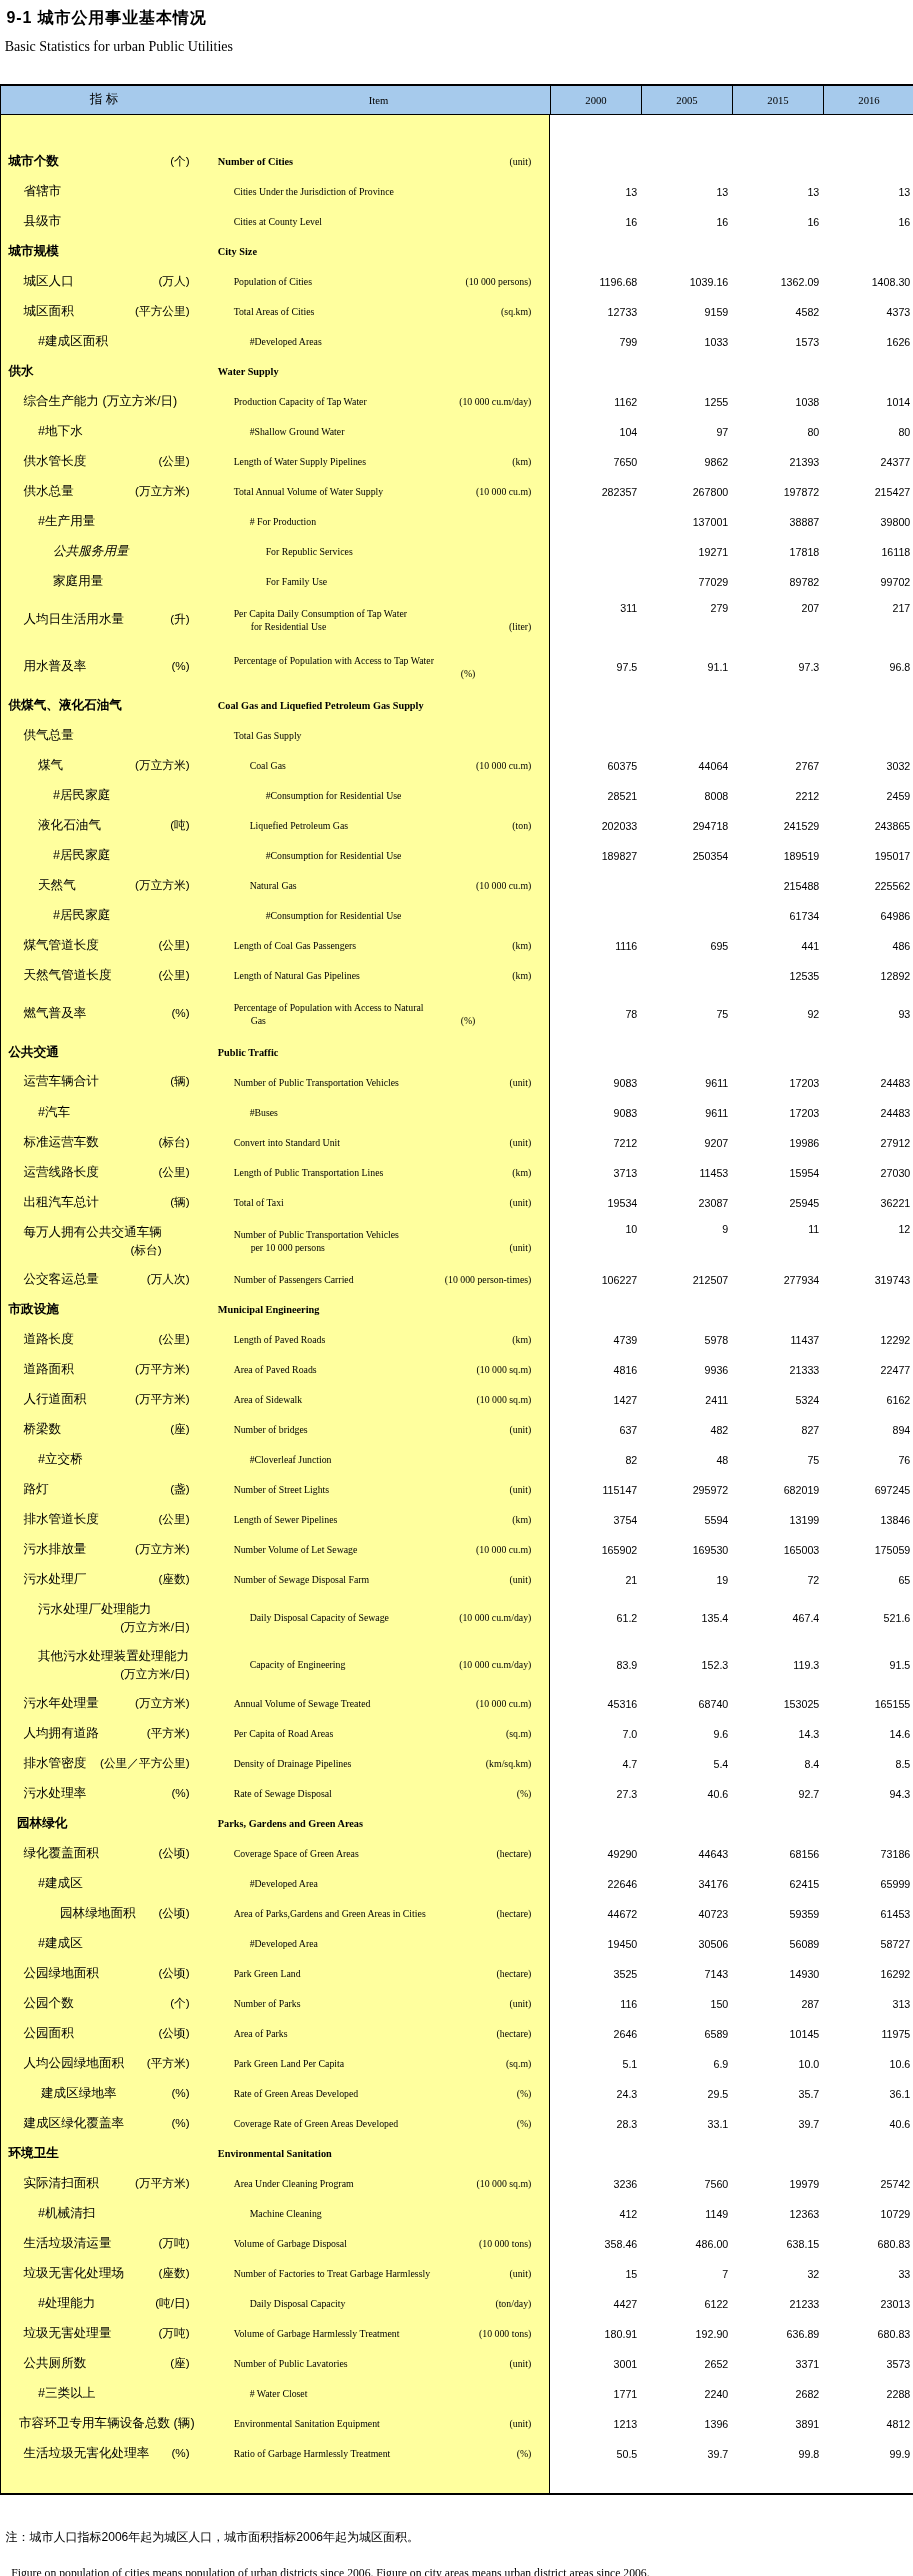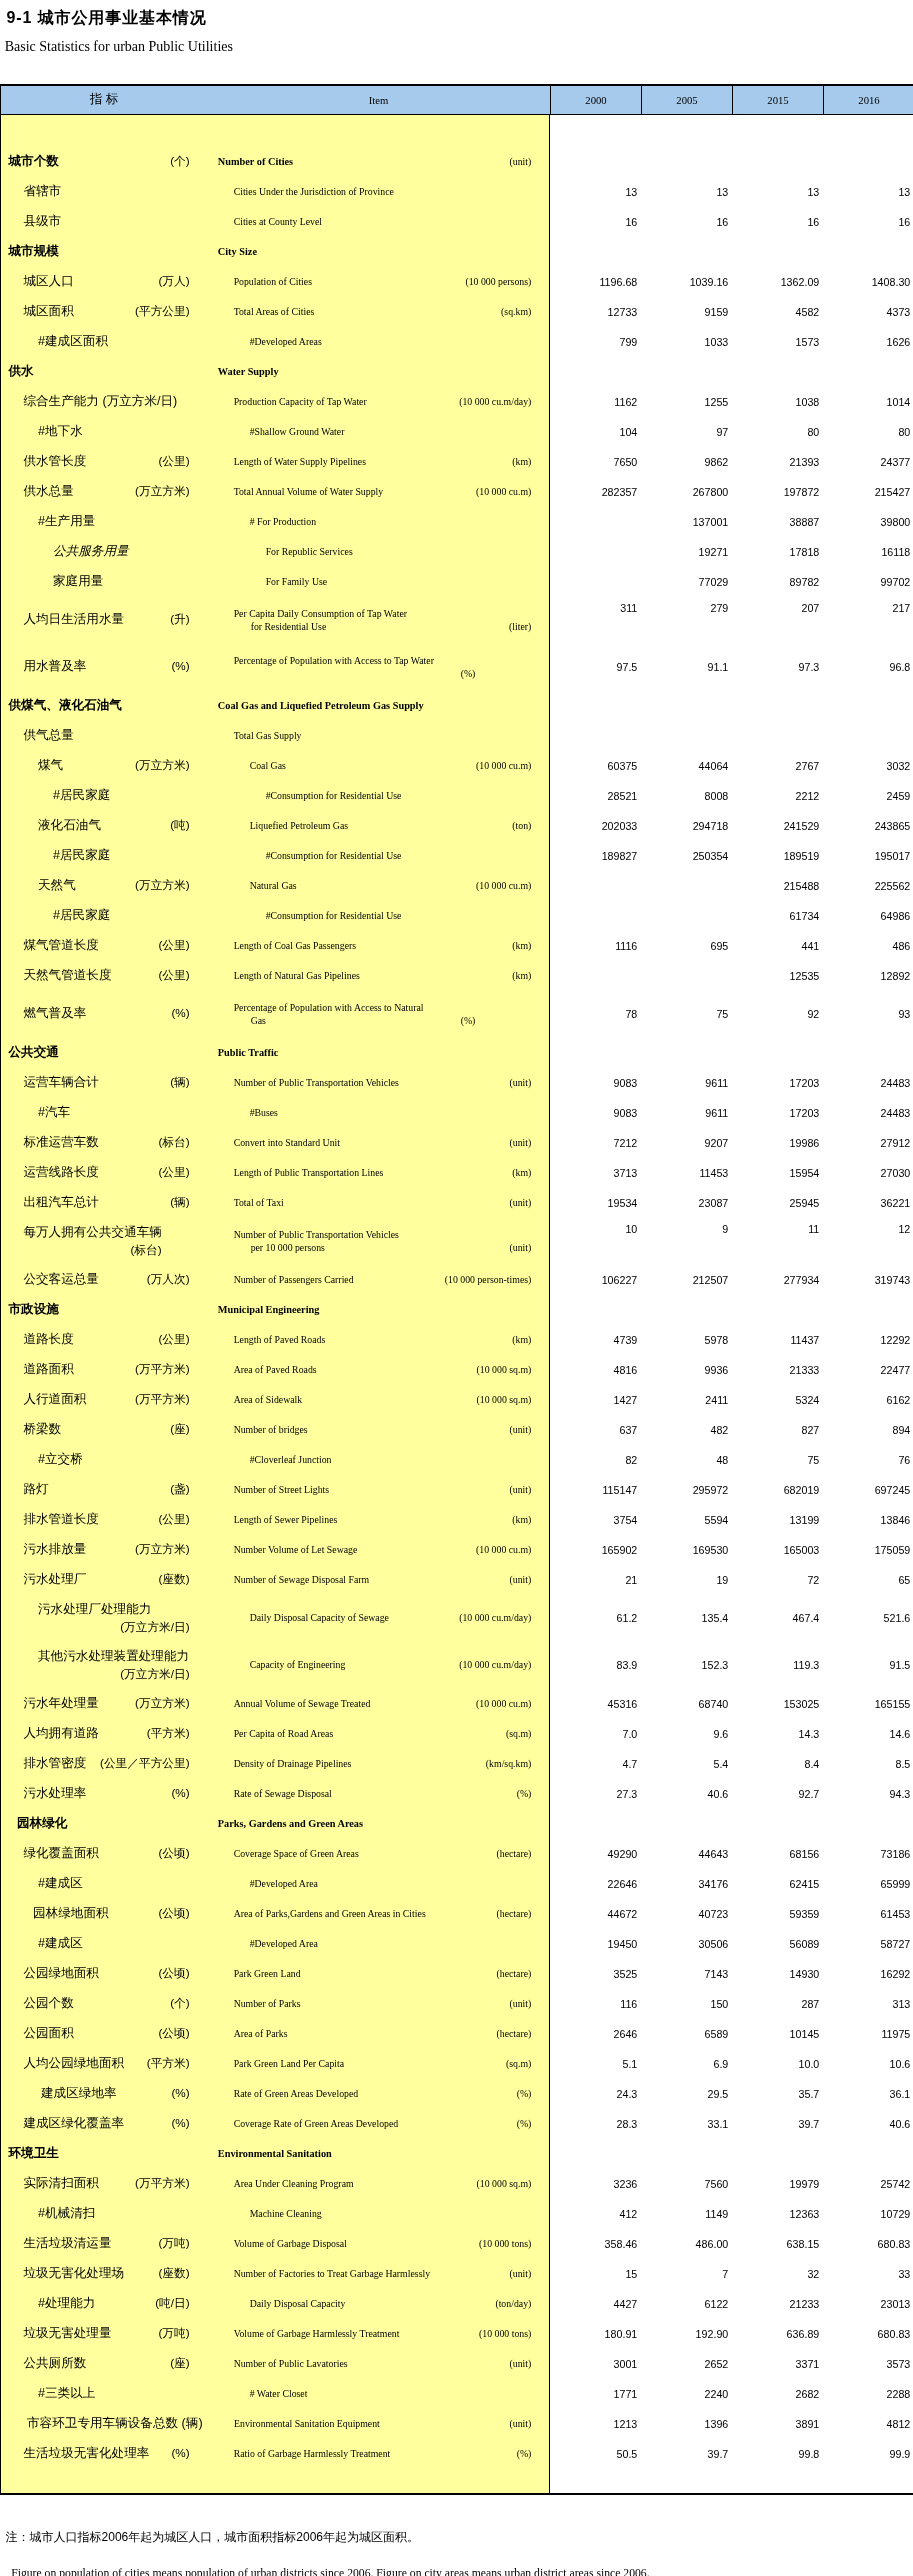--- a/index.html
+++ b/index.html
@@ -643,21 +643,21 @@
           </div>
           <div class="val"></div>
           <div class="val"></div>
           <div class="val"></div>
           <div class="val"></div>
         </div>
         <div class="row">
           <div class="labels">
             <div class="cncell">
               <div class="line">
-                <span class="cntext" style="padding-left: 22.4px;">运营车辆合计</span>
+                <span class="cntext" style="padding-left: 22.4px; font-family: Liberation Mono, monospace;">运营车辆合计</span>
                 <span class="cnunit">(辆)</span>
               </div>
             </div>
             <div class="encell">
               <div class="line">
                 <span class="entext" style="padding-left: 27px;">Number of Public Transportation Vehicles</span>
                 <span class="enunit">(unit)</span>
               </div>
             </div>
           </div>
@@ -1179,21 +1179,21 @@
           </div>
           <div class="val">22646</div>
           <div class="val">34176</div>
           <div class="val">62415</div>
           <div class="val">65999</div>
         </div>
         <div class="row">
           <div class="labels">
             <div class="cncell">
               <div class="line">
-                <span class="cntext" style="padding-left: 32px;">园林绿地面积</span>
+                <span class="cntext" style="padding-left: 11px; margin-left: 48px;">园林绿地面积</span>
                 <span class="cnunit">(公顷)</span>
               </div>
             </div>
             <div class="encell">
               <div class="line">
                 <span class="entext" style="padding-left: 27px;">Area of Parks,Gardens and Green Areas in Cities</span>
                 <span class="enunit">(hectare)</span>
               </div>
             </div>
           </div>
@@ -1519,21 +1519,21 @@
           </div>
           <div class="val">1771</div>
           <div class="val">2240</div>
           <div class="val">2682</div>
           <div class="val">2288</div>
         </div>
         <div class="row">
           <div class="labels">
             <div class="cncell">
               <div class="line">
-                <span class="cntext" style="padding-left: 26px;">市容环卫专用车辆设备总数 (辆)</span>
+                <span class="cntext" style="padding-left: 18px;">市容环卫专用车辆设备总数 (辆)</span>
                 <span class="cnunit"></span>
               </div>
             </div>
             <div class="encell">
               <div class="line">
                 <span class="entext" style="padding-left: 27px;">Environmental Sanitation Equipment</span>
                 <span class="enunit">(unit)</span>
               </div>
             </div>
           </div>

